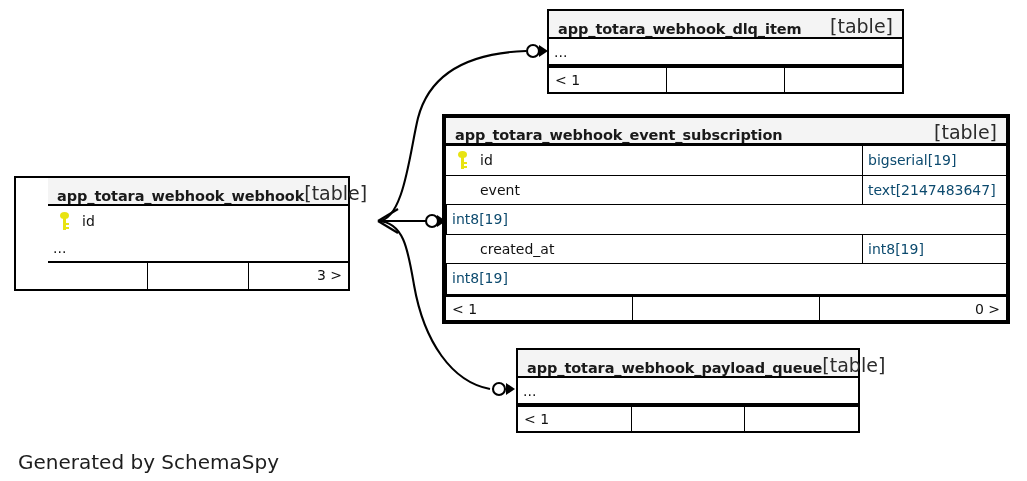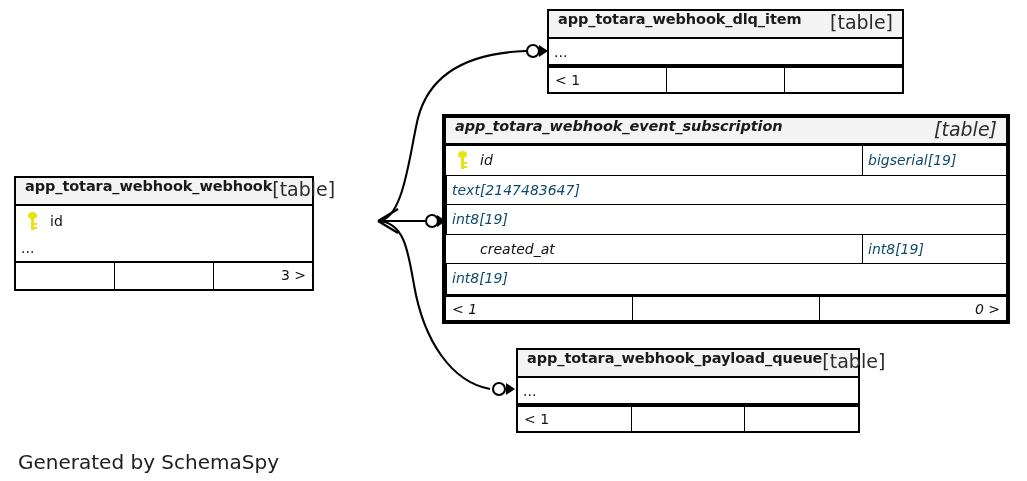--- a/index.html
+++ b/index.html
@@ -35,21 +35,21 @@
   }
   .tbl.focus {
     border-width: 4px;
   }
 
   .thead {
     box-sizing: border-box;
     background: #f4f4f4;
     border-bottom: 2px solid #000000;
     display: flex;
-    align-items: flex-start;
+    align-items: flex-end;
     justify-content: space-between;
     padding: 0 9px;
     height: 28px;
     flex: none;
   }
   .focus > .thead { border-bottom-width: 3px; }
   .tname {
     font-weight: bold;
     font-size: 14.5px;
     color: #1a1a1a;
@@ -205,41 +205,45 @@
       <span class="ttag">[table]</span>
     </div>
     <div class="ellipsis-row">...</div>
     <div class="tfoot">
       <div class="fcell l">&lt; 1</div>
       <div class="fcell"></div>
       <div class="fcell r"></div>
     </div>
   </div>
 
-  <div class="tbl focus" style="left:442px; top:114px; width:568px;font-style:italic;">
+  <div class="tbl focus" style="left:442px; top:114px; width:568px;">
     <div class="thead">
       <span class="tname">app_totara_webhook_event_subscription</span>
       <span class="ttag">[table]</span>
     </div>
     <div class="rows">
 
       <div class="row">
         <div class="cname">
           <span class="keyicon pk">
             <i class="head"></i>
               <i class="shaft"></i>
               <i class="t1"></i>
               <i class="t2"></i>
           </span>
           <span>id</span>
         </div>
         <div class="ctype">bigserial[19]</div>
       </div>
 
       <div class="row">
+        <div class="cname">
+          <span class="nokey"></span>
+          <span>event</span>
+        </div>
         <div class="ctype">text[2147483647]</div>
       </div>
 
       <div class="row">
         <div class="ctype">int8[19]</div>
       </div>
 
       <div class="row">
         <div class="cname">
           <span class="nokey"></span>
@@ -253,21 +257,21 @@
       </div>
 
     </div>
     <div class="tfoot">
       <div class="fcell l">&lt; 1</div>
       <div class="fcell"></div>
       <div class="fcell r">0 &gt;</div>
     </div>
   </div>
 
-  <div class="tbl" style="left:14px; top:176px; width:300px;">
+  <div class="tbl" style="left:14px; top:176px; width:336px;padding-left:32px;">
     <div class="thead">
       <span class="tname">app_totara_webhook_webhook</span>
       <span class="ttag">[table]</span>
     </div>
     <div class="rows">
       <div class="row" style="border-bottom-width:2px;">
         <div class="cname">
           <span class="keyicon pk">
             <i class="head"></i>
               <i class="shaft"></i>

